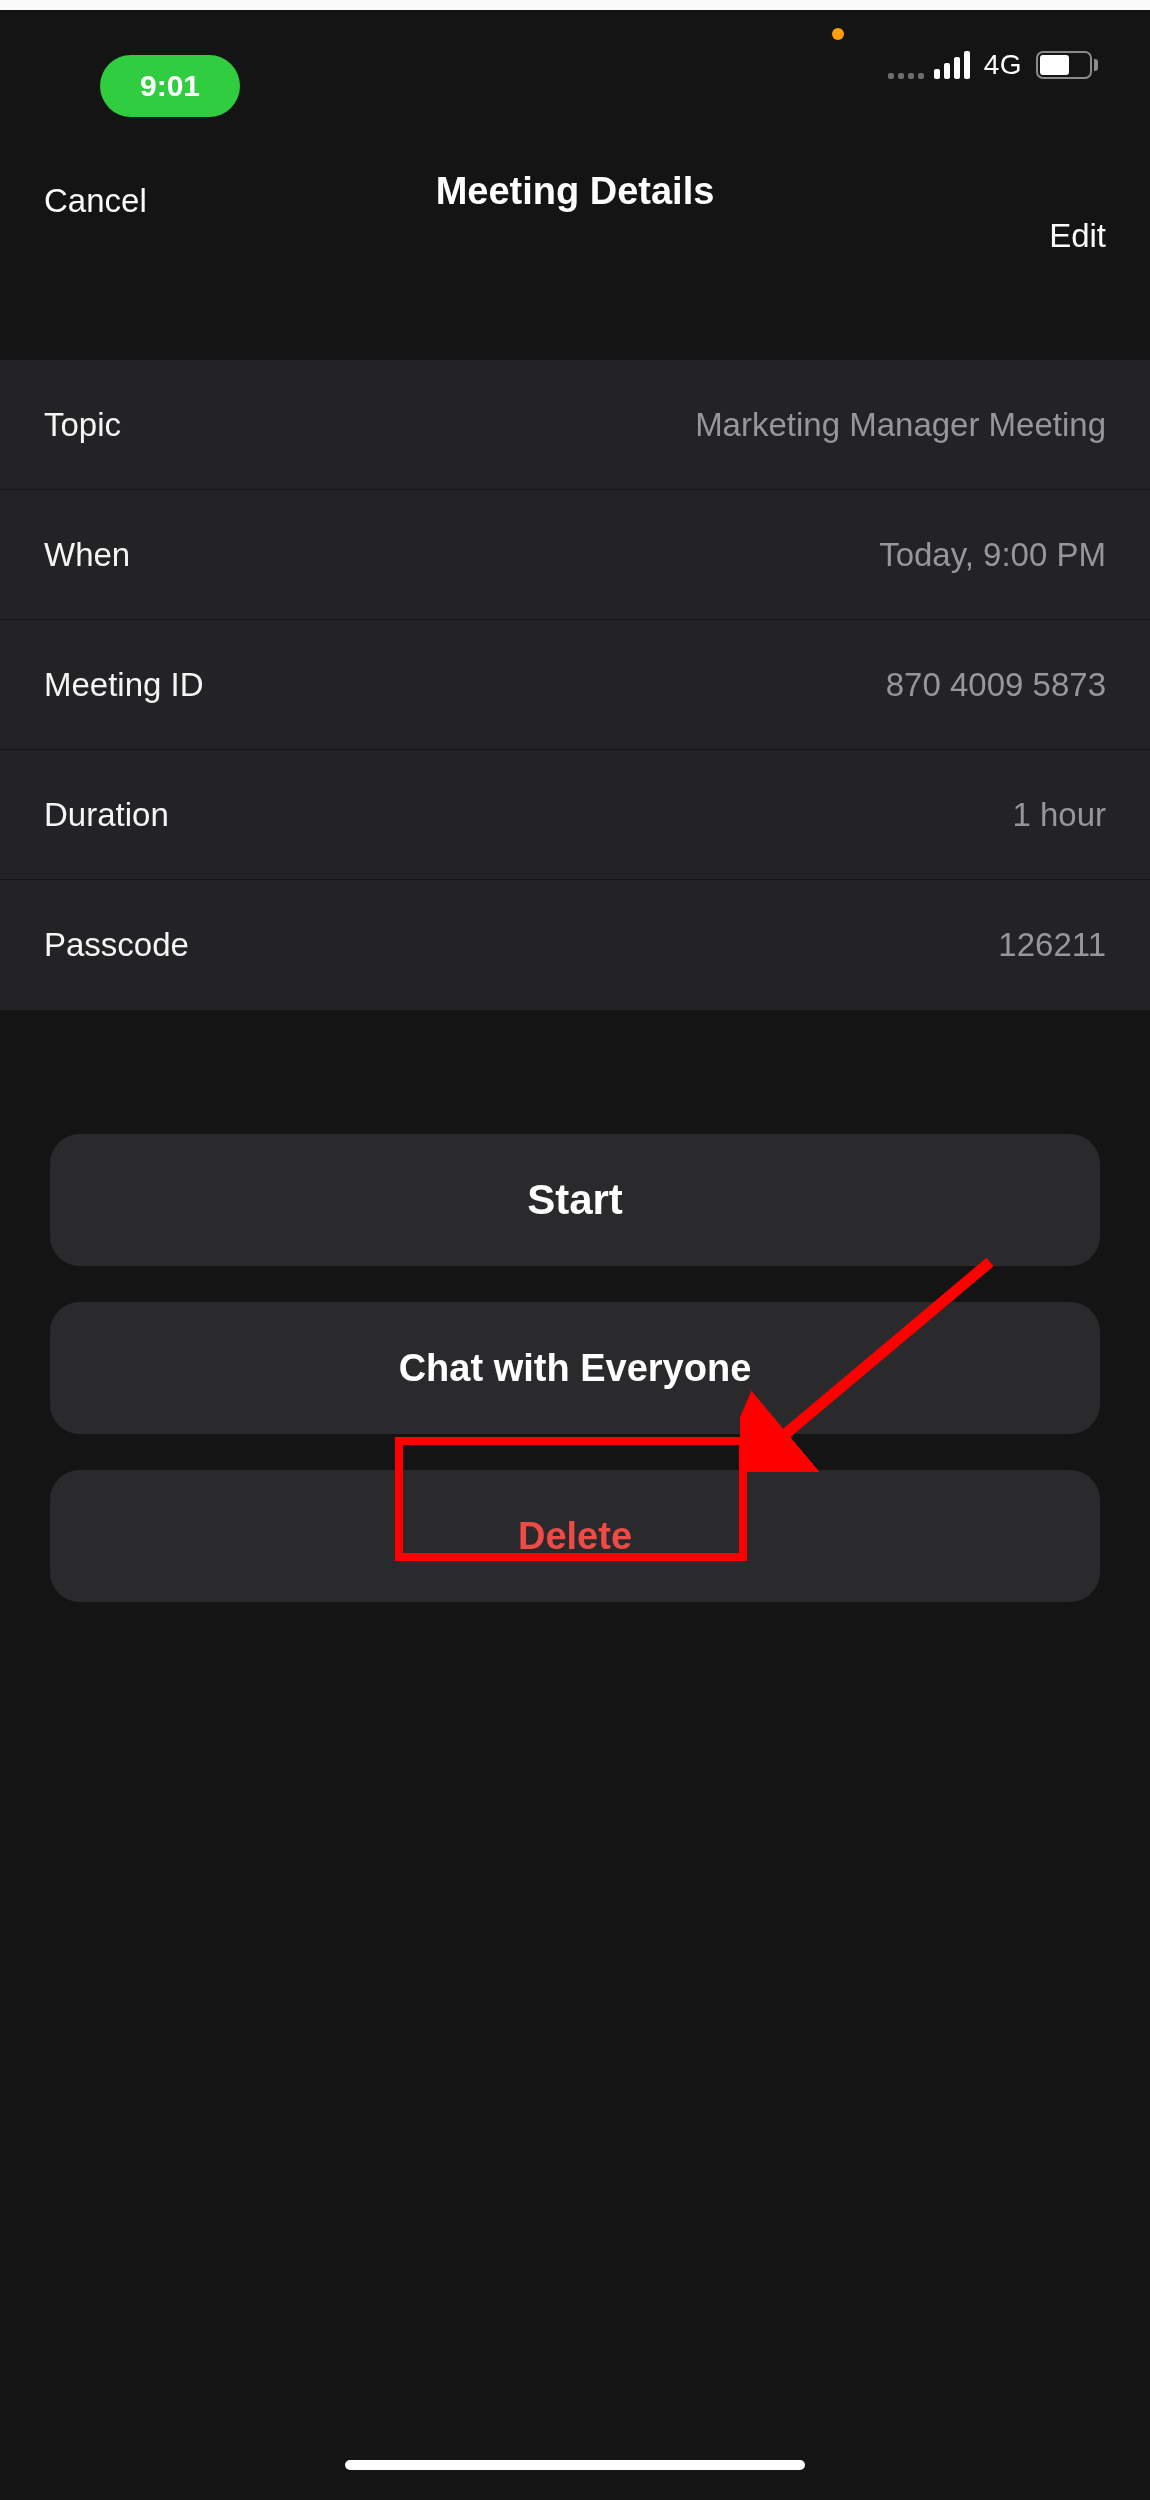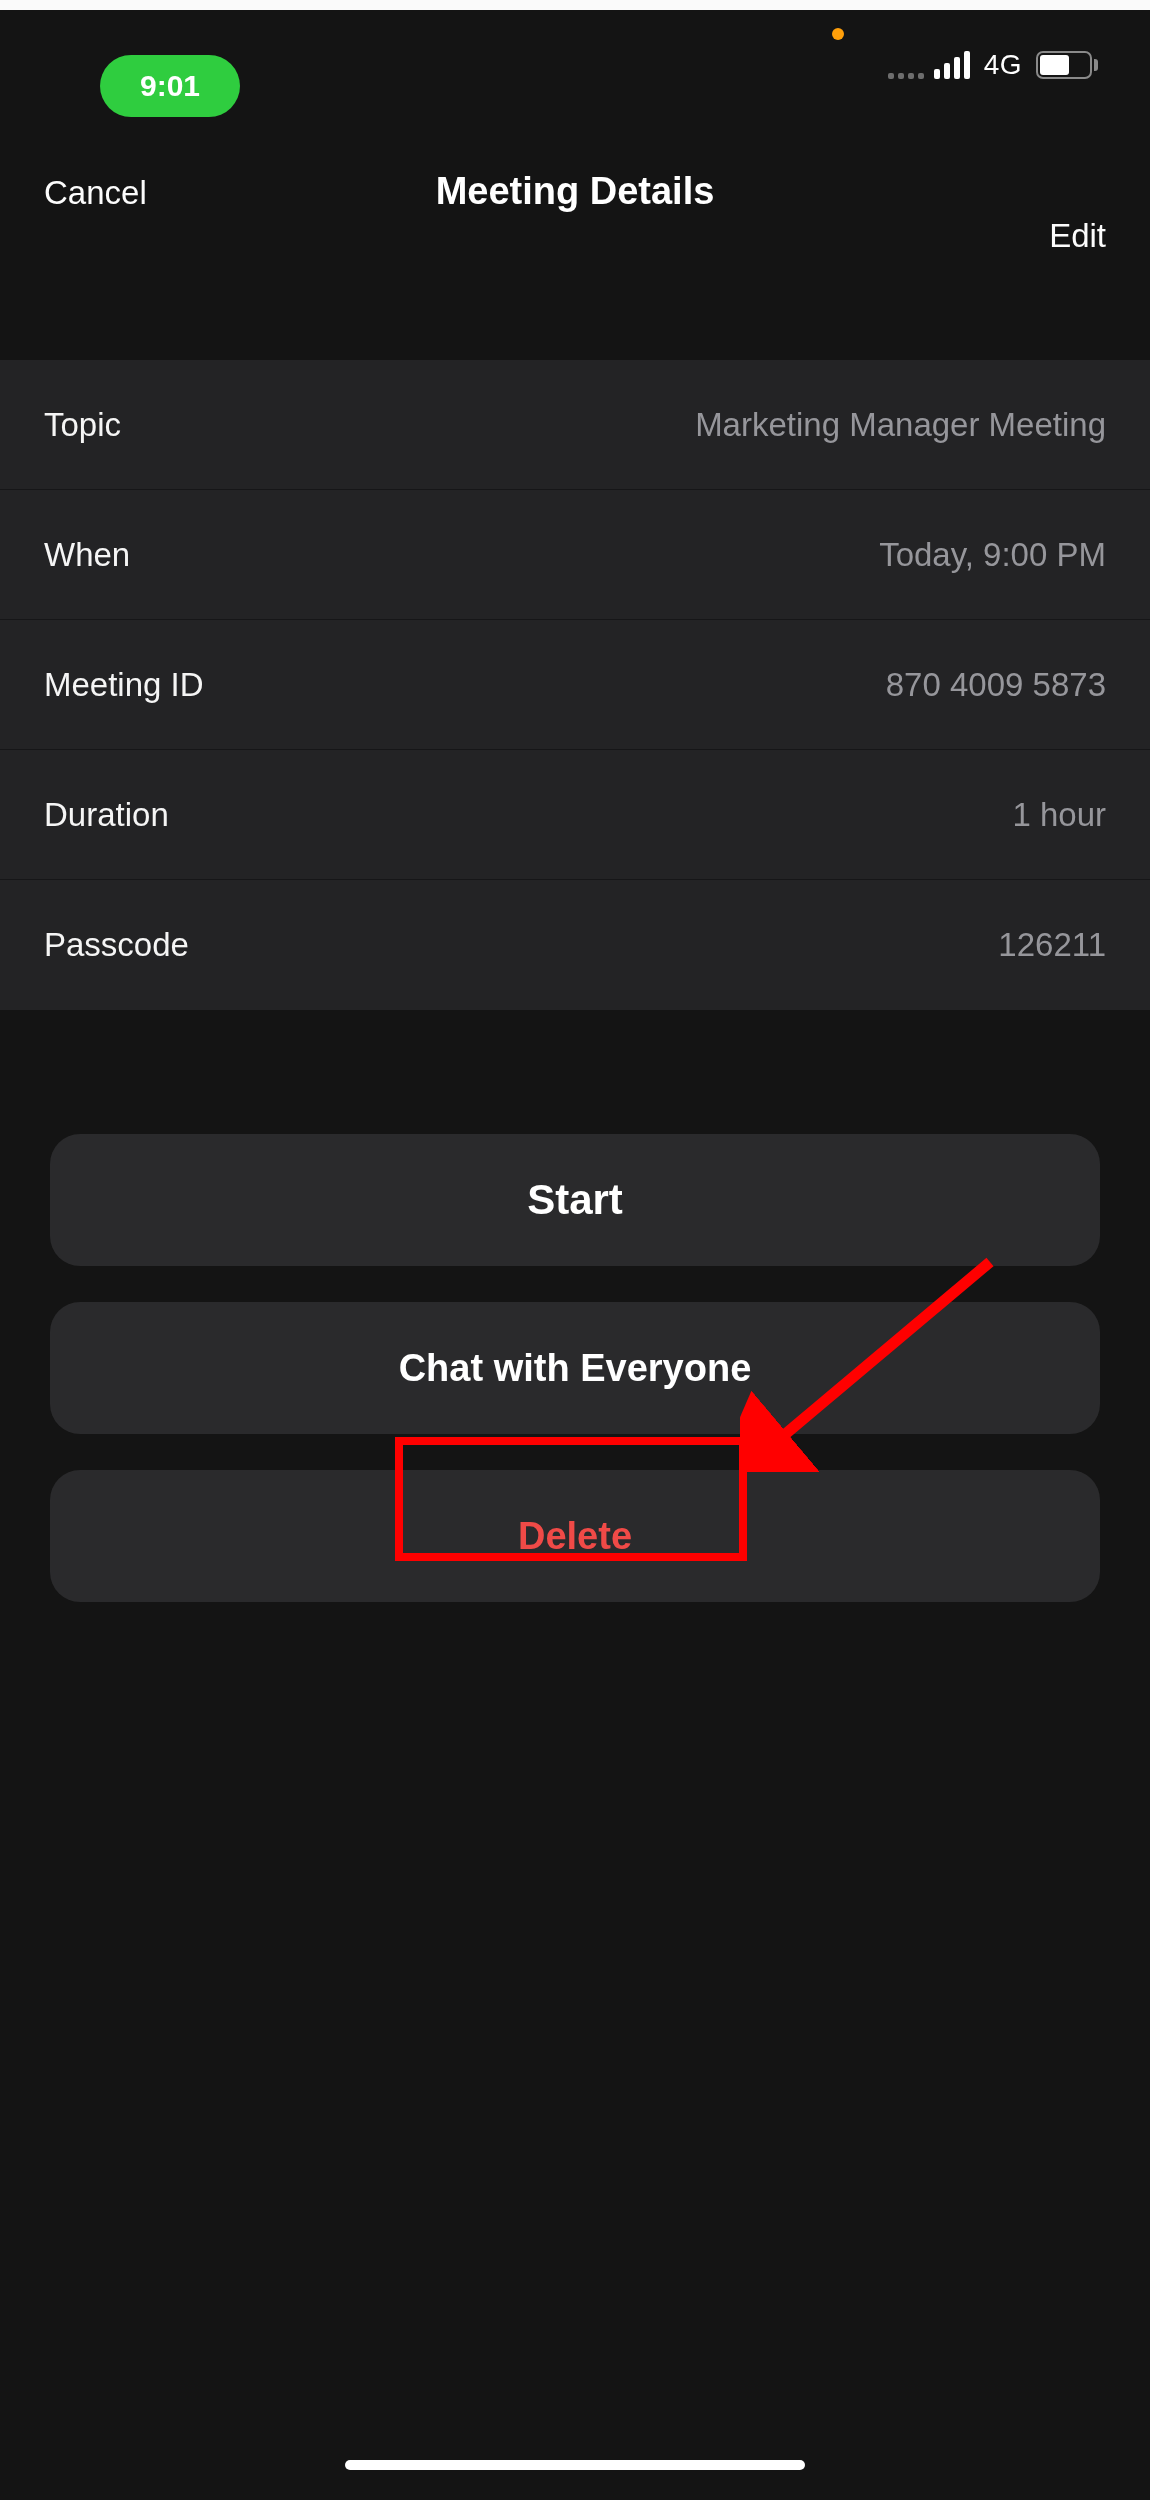--- a/index.html
+++ b/index.html
@@ -141,21 +141,21 @@
 
   
   .nav-header {
     position: relative;
     height: 130px;
     width: 100%;
   }
   .nav-left {
     position: absolute;
     left: 44px;
-    top: 44px;
+    top: 52px;
     font-size: 33px;
     color: #fcfcfc;
     font-weight: 400;
   }
   .nav-title {
     position: absolute;
     left: 0; right: 0;
     top: 40px;
     text-align: center;
     font-size: 38px;

